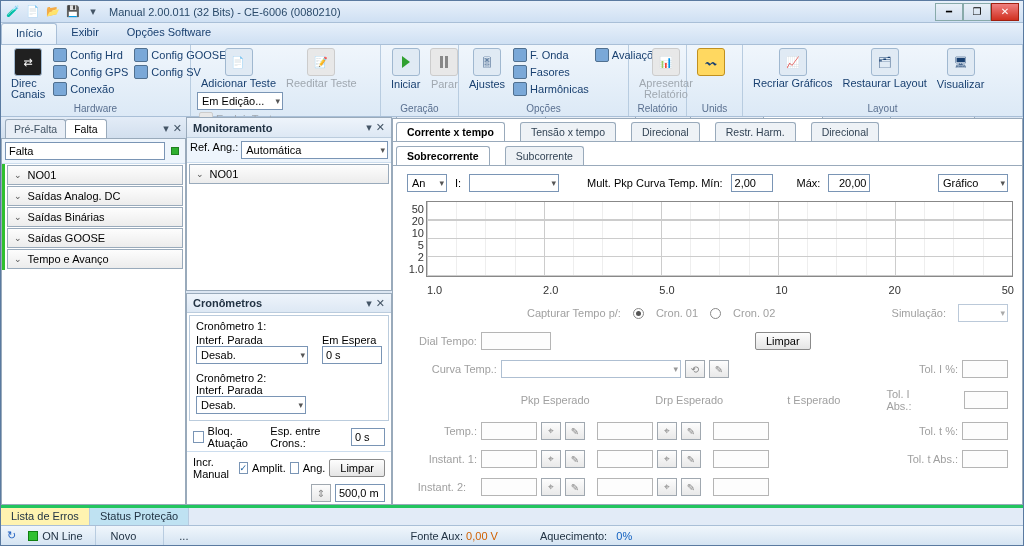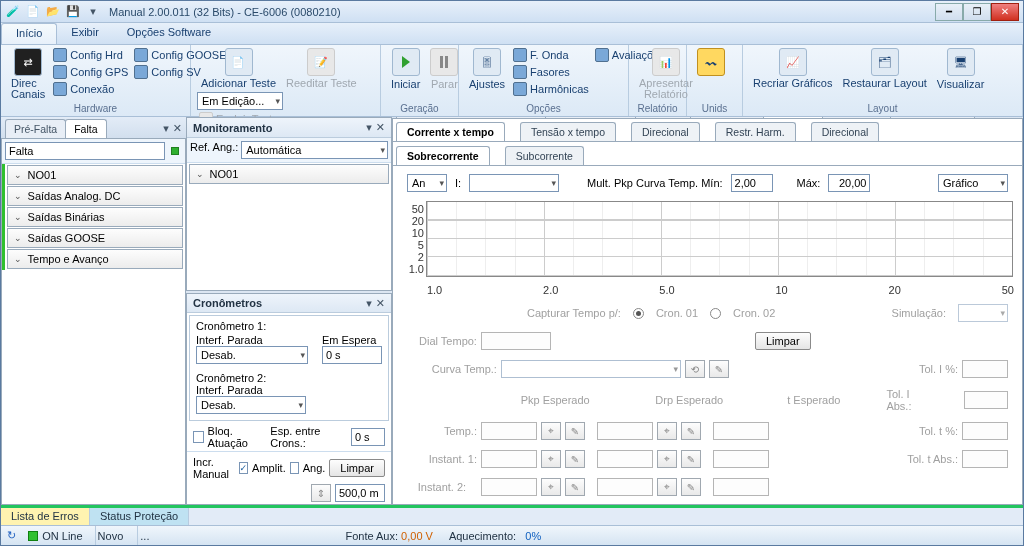--- a/index.html
+++ b/index.html
@@ -79,21 +79,21 @@
   .radio.sel::after { content:""; width:5px; height:5px; background:#555; border-radius:50%; }
   .iconbtn { width:20px; height:18px; border:1px solid #a0a8b0; background:linear-gradient(#fdfdfd,#e9e9e9); display:inline-flex; align-items:center; justify-content:center; color:#888; font-size:10px;}
   .slot { border:1px solid #b5b5b5; background:#fdfdfd; height:18px; }
   
   .bottomtabs { height:20px; background:#e2ebf7; border-top:3px solid #22c55e; display:flex; align-items:stretch; }
   .btab { padding:2px 10px; border-right:1px solid #b8cce0; color:#234; }
   .btab.y { background:#fff3b0; }
   .btab.b { background:#bfe2f2; }
   
   .statusbar { height:20px; background:linear-gradient(#f0f6fc,#d5e4f2); border-top:1px solid #a9bfd7; display:flex; align-items:center; gap:12px; padding:0 6px; color:#234; }
-  .statusbar .cell { border-left:1px solid #b8cce0; padding:0 2px; height:100%; display:flex; align-items:center; }
+  .statusbar .cell { border-left:1px solid #b8cce0; padding:0 15px; height:100%; display:flex; align-items:center; }
   .ongreen{width:10px;height:10px;background:#30c030;border:1px solid #108010;margin-right:4px;}
   .orange{color:#d06000;}
   .blue{color:#1060c0;}
   
   .svgtri{width:0;height:0;border-left:8px solid #30a030;border-top:6px solid transparent;border-bottom:6px solid transparent;}
   .svgpause{display:flex;gap:2px;} .svgpause span{width:3px;height:12px;background:#888;}
   fieldset{border:1px solid #bcd; padding:4px 6px 6px 6px; margin:2px;}
 </style>
 </head>
 <body>

